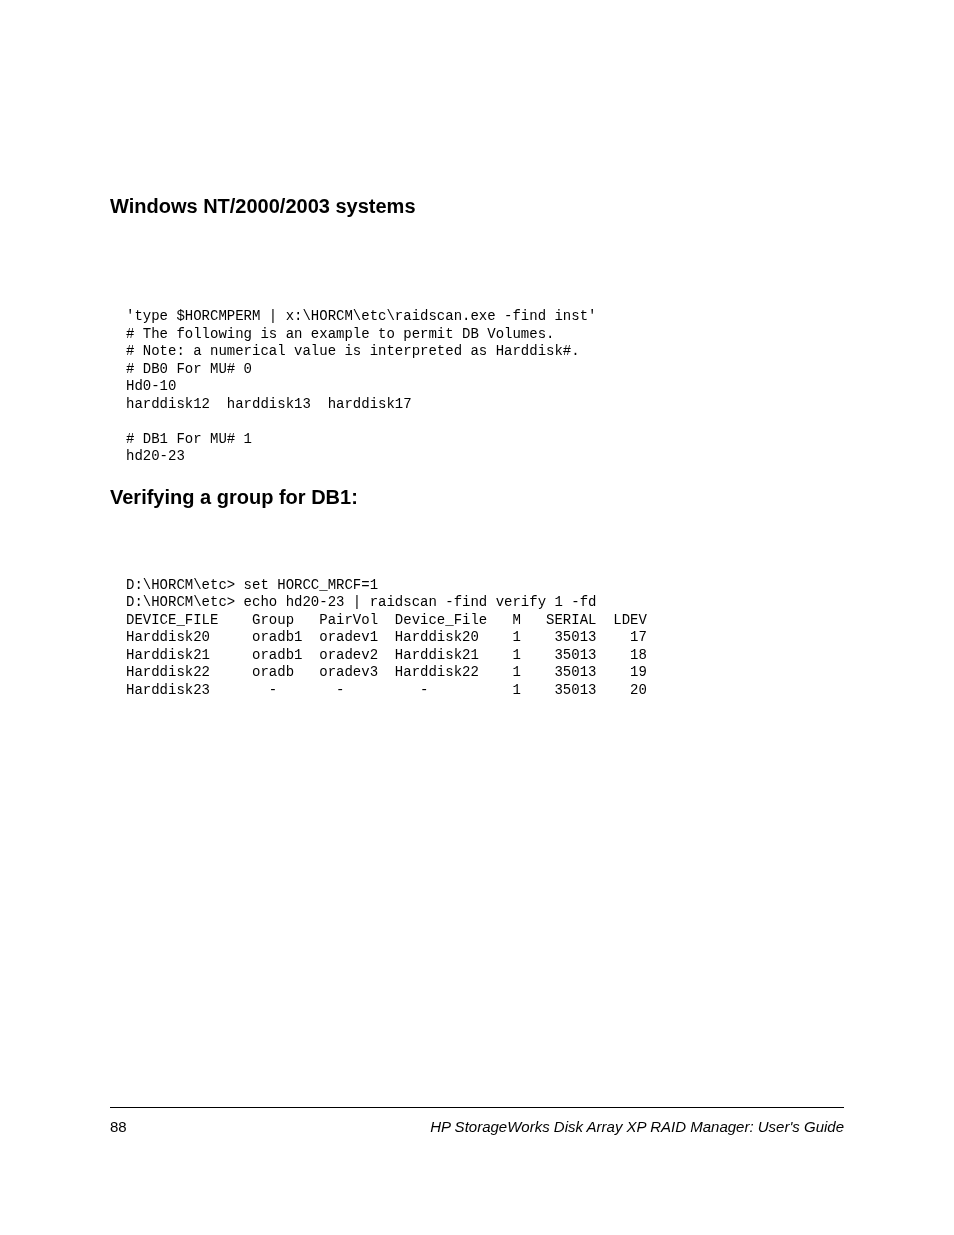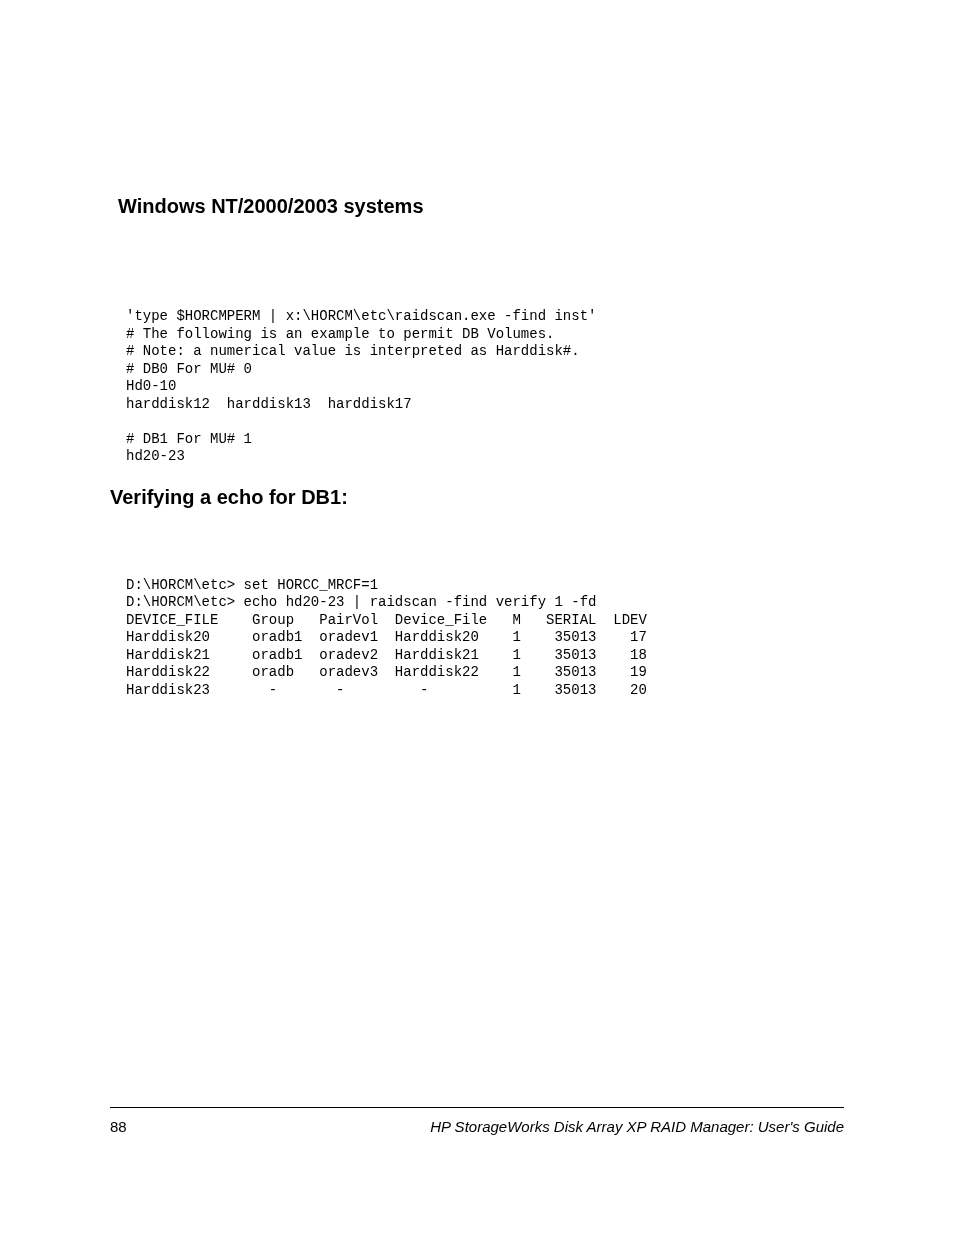--- a/index.html
+++ b/index.html
@@ -13,21 +13,21 @@
     box-sizing: border-box;
   }
   .page {
     padding: 195px 110px 0 110px;
     box-sizing: border-box;
   }
   .heading {
     font-family: Arial, Helvetica, sans-serif;
     font-weight: bold;
     font-size: 20px;
-    margin: 0 0 90px 8px;
+    margin: 0 0 90px 0;
   }
   .heading2 {
     font-family: Arial, Helvetica, sans-serif;
     font-weight: bold;
     font-size: 20px;
     margin: 20px 0 68px 0;
   }
   .code {
     font-family: "Courier New", Courier, monospace;
     font-size: 14px;
@@ -72,21 +72,21 @@
   <pre class="code">'type $HORCMPERM | x:\HORCM\etc\raidscan.exe -find inst'
 # The following is an example to permit DB Volumes.
 # Note: a numerical value is interpreted as Harddisk#.
 # DB0 For MU# 0
 Hd0-10
 harddisk12  harddisk13  harddisk17
 
 # DB1 For MU# 1
 hd20-23</pre>
 
-  <h2 class="heading2">Verifying a echo for DB1:</h2>
+  <h2 class="heading2">Verifying a group for DB1:</h2>
 
   <pre class="code">D:\HORCM\etc&gt; set HORCC_MRCF=1
 D:\HORCM\etc&gt; echo hd20-23 | raidscan -find verify 1 -fd
 DEVICE_FILE    Group   PairVol  Device_File   M   SERIAL  LDEV
 Harddisk20     oradb1  oradev1  Harddisk20    1    35013    17
 Harddisk21     oradb1  oradev2  Harddisk21    1    35013    18
 Harddisk22     oradb   oradev3  Harddisk22    1    35013    19
 Harddisk23       -       -         -          1    35013    20</pre>
 
 </div>

